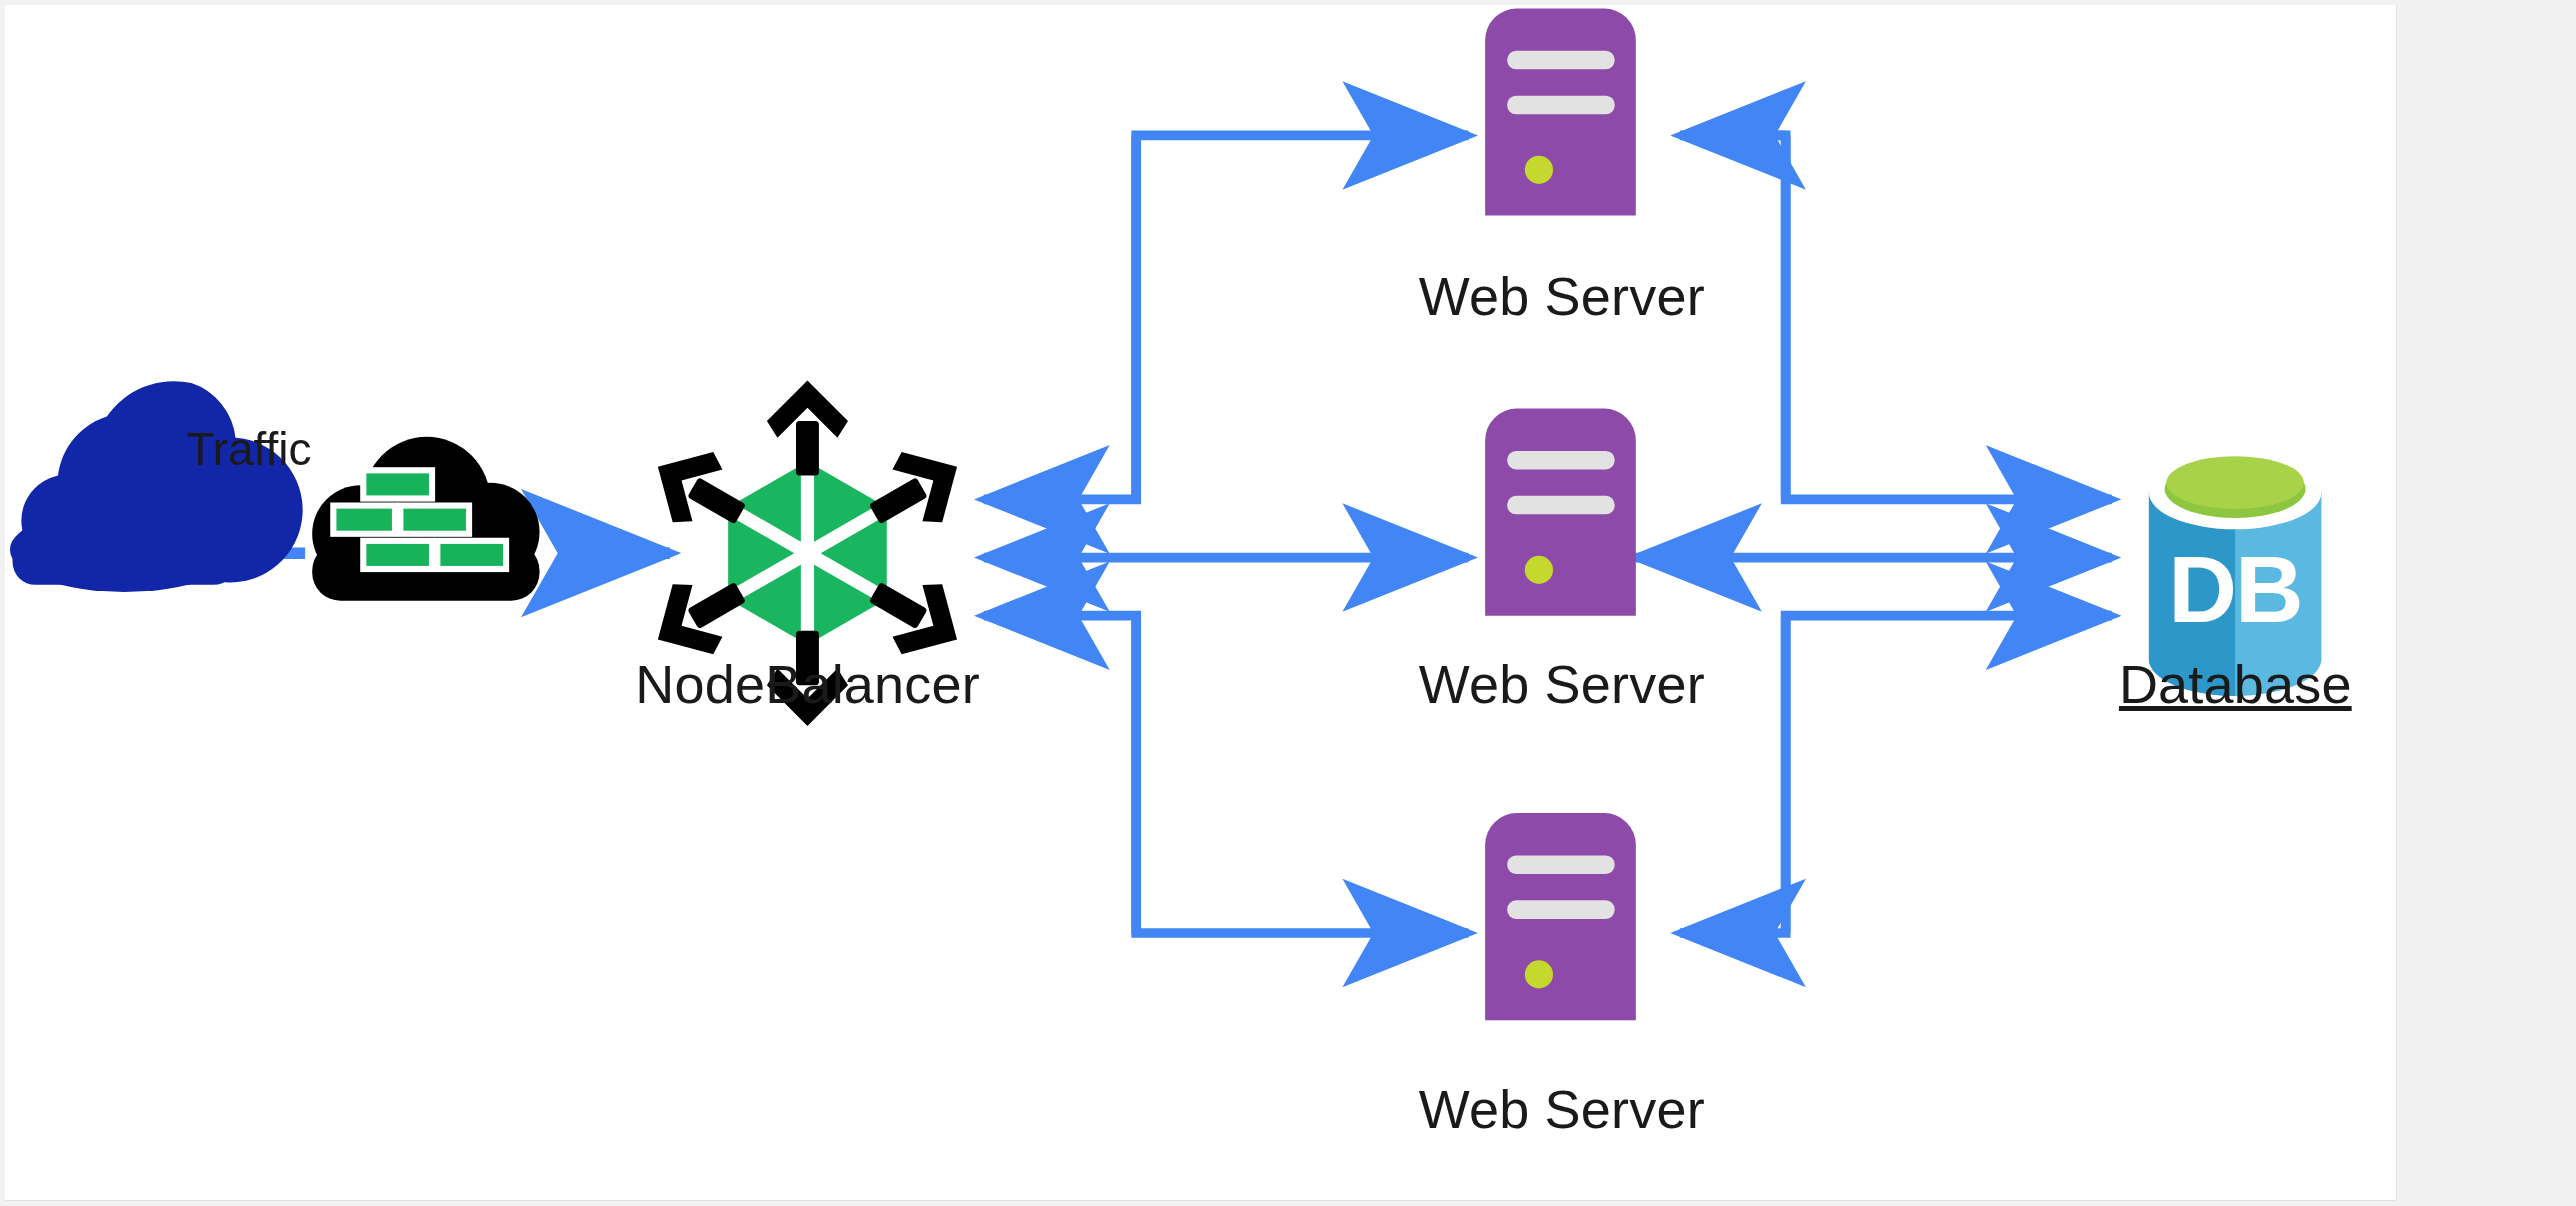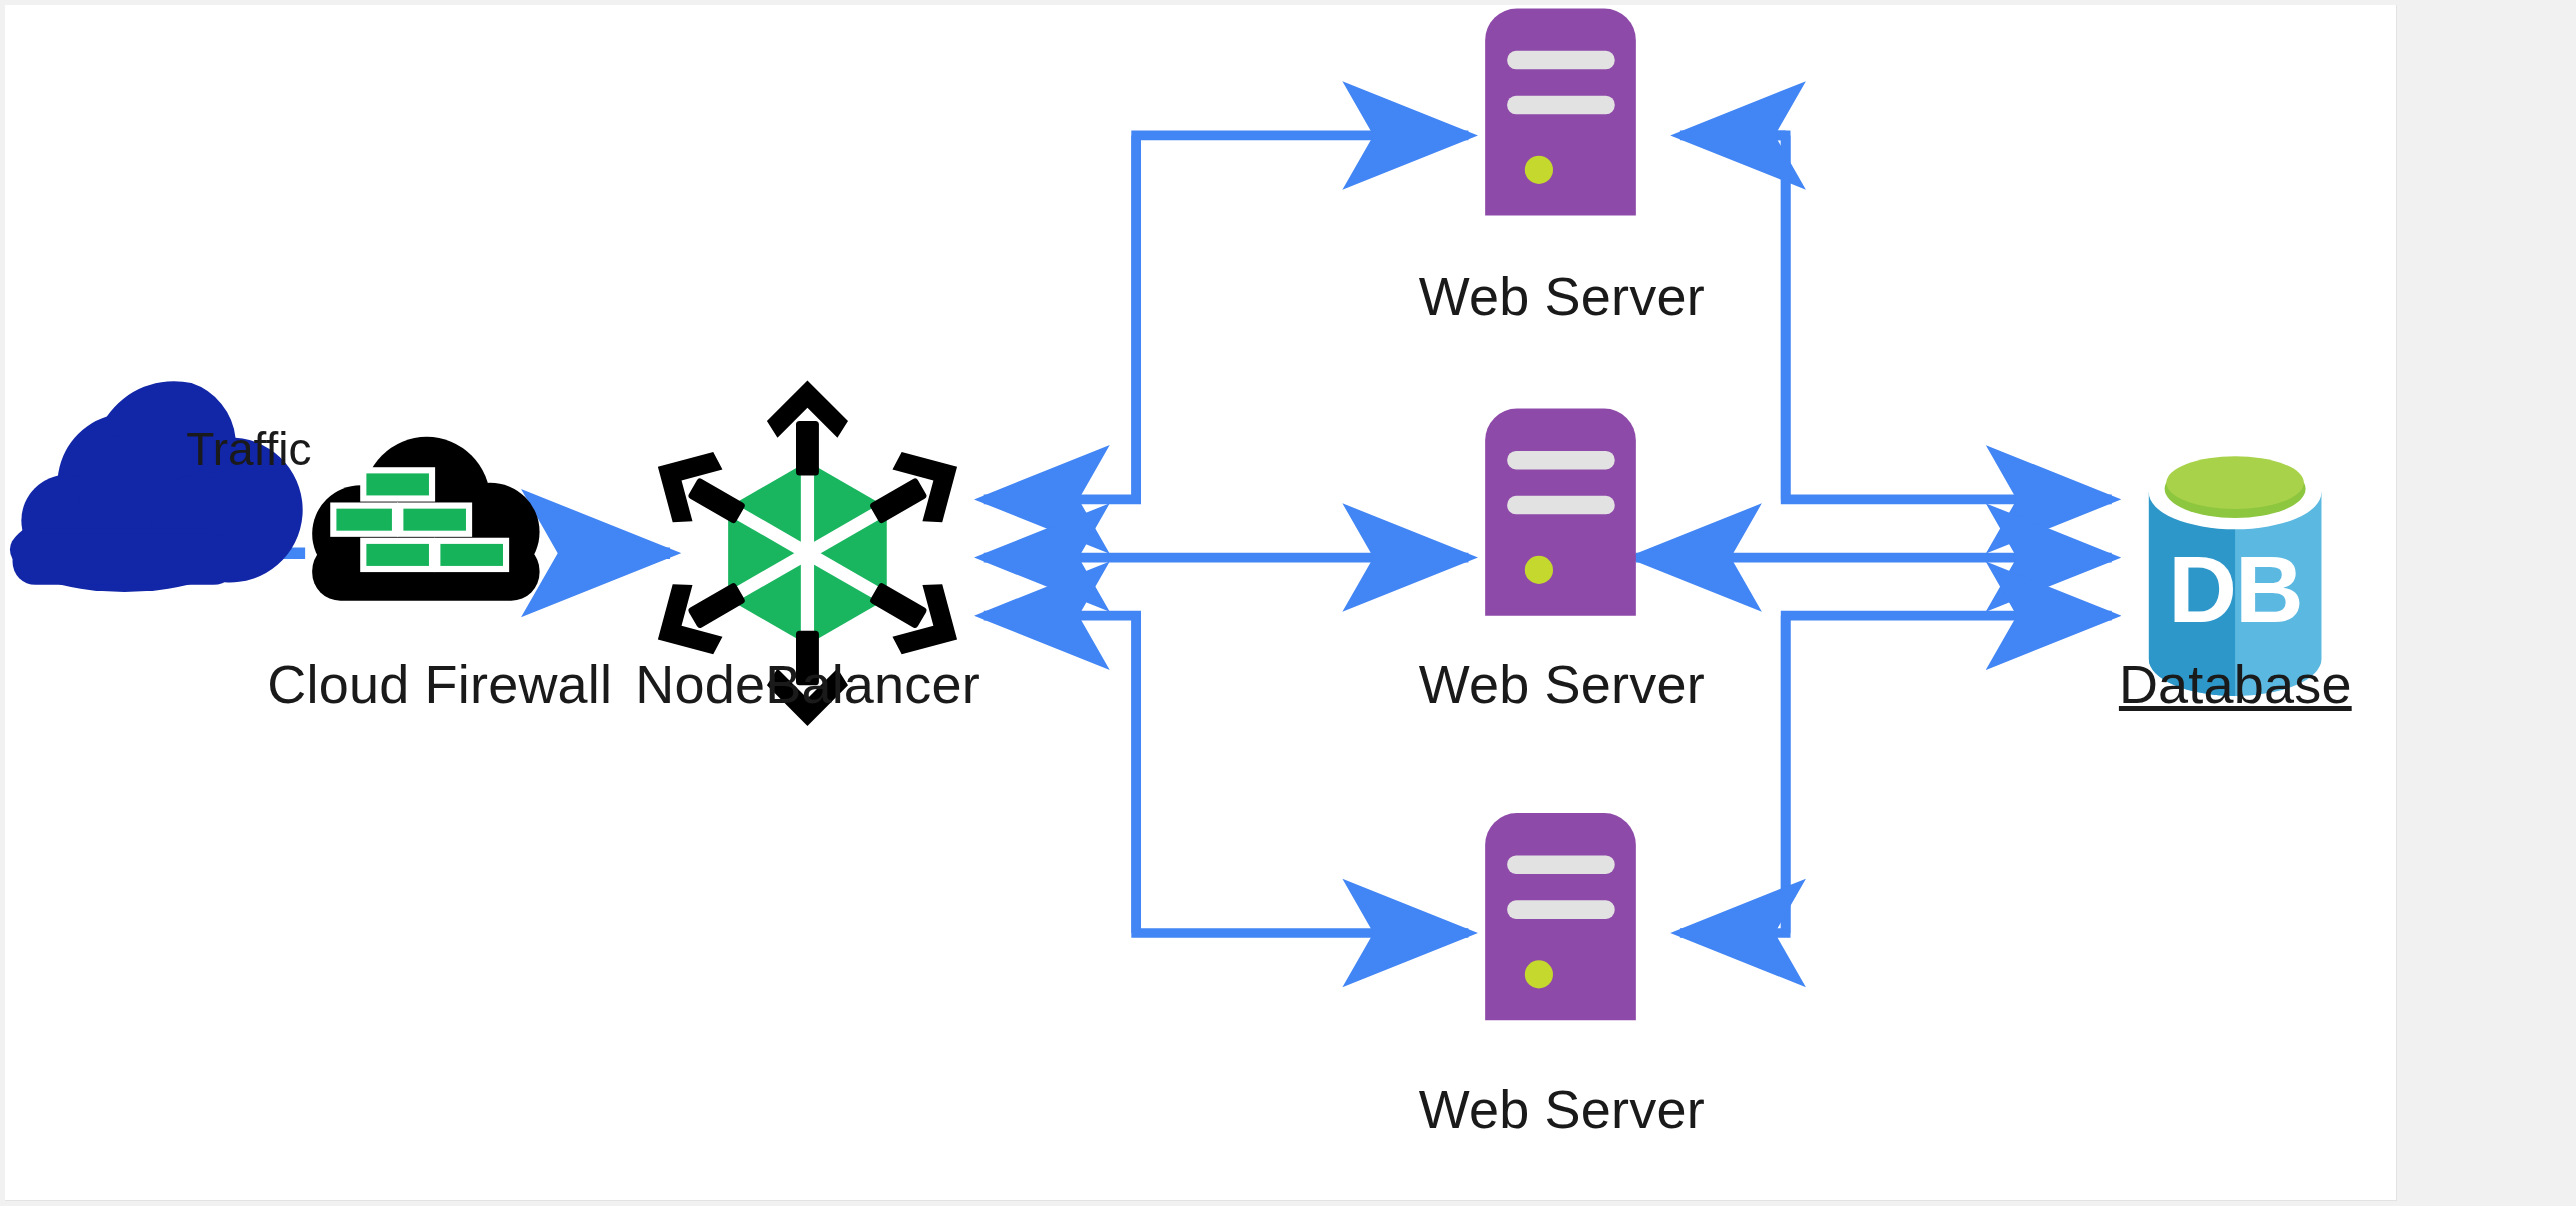--- a/index.html
+++ b/index.html
@@ -231,21 +231,20 @@
 
         <ellipse cx="2530" cy="549" rx="80" ry="33" fill="#8dc63f"></ellipse>
         <ellipse cx="2530" cy="542" rx="78" ry="30" fill="#a8d24a"></ellipse>
 
         <text class="db-text" x="2530" y="700" text-anchor="middle">DB</text>
       </g>
     </svg>
 
     <div class="edge-label" style="left:181px; top:421px;">Traffic</div>
 
-    <div class="node-label" style="left:262px; top:652px; width:309px;">Cloud Firewall</div>
 
     <div class="node-label" style="left:630px; top:652px; width:344px;">NodeBalancer</div>
 
     <div class="node-label" style="left:1411px; top:264px; width:291px;">Web Server</div>
 
     <div class="node-label" style="left:1411px; top:652px; width:291px;">Web Server</div>
 
     <div class="node-label" style="left:1411px; top:1077px; width:291px;">Web Server</div>
 
     <div class="node-label" style="left:2089px; top:652px; width:282px;text-decoration:underline;">Database</div>

